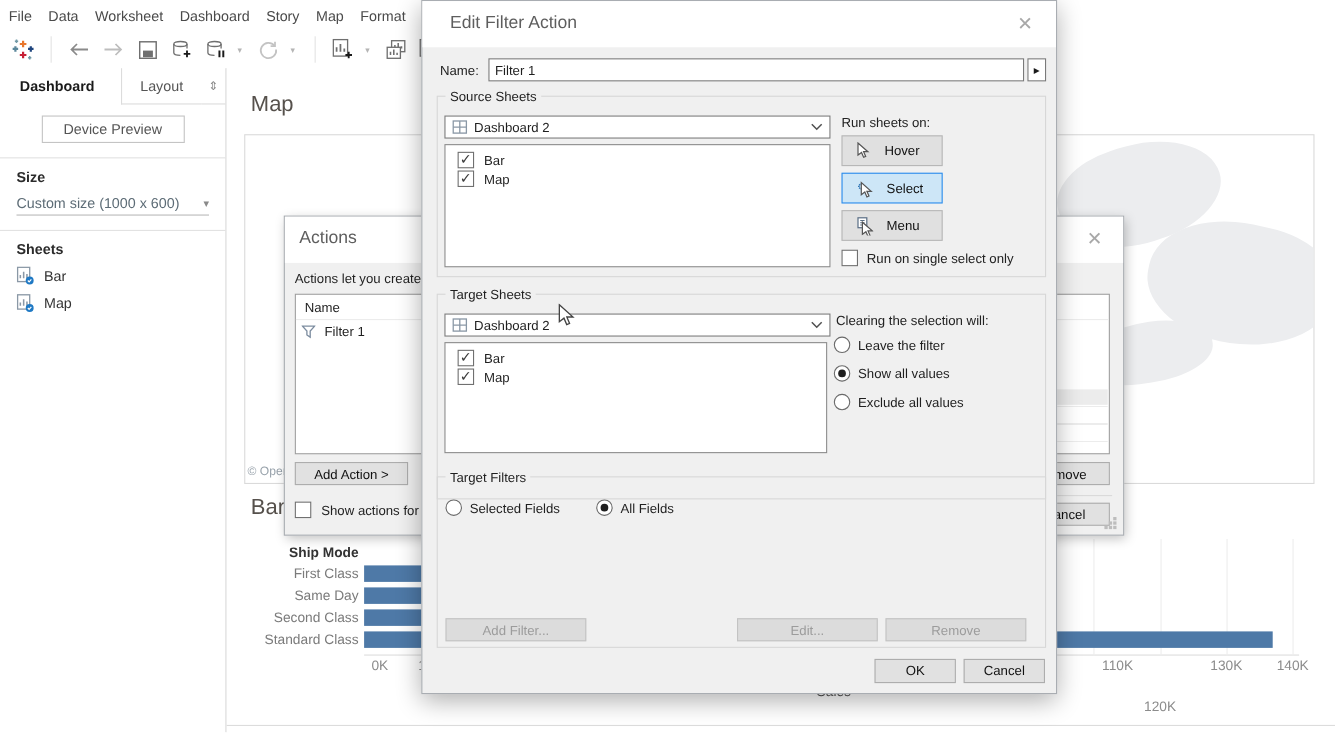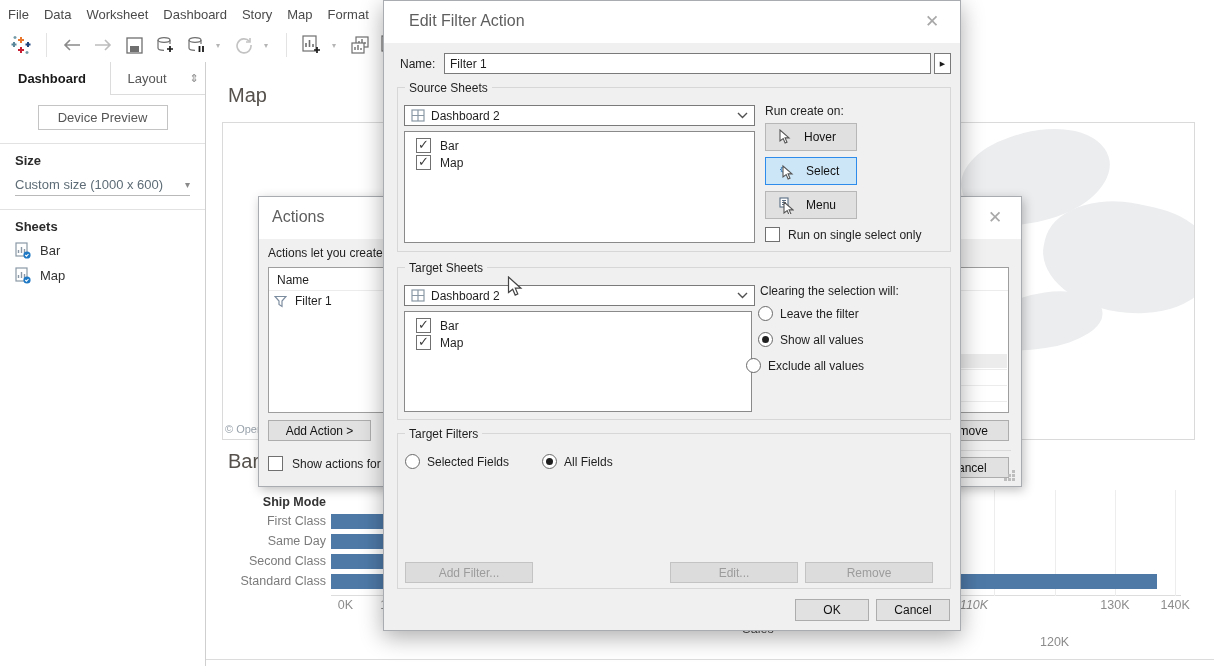--- a/index.html
+++ b/index.html
@@ -275,21 +275,21 @@
         <div class="tick-label" style="left: 464.8px;">60K</div>
         <div class="gridline" style="left: 547.1px;"></div>
         <div class="tick-label" style="left: 525.1px;">70K</div>
         <div class="gridline" style="left: 607.4px;"></div>
         <div class="tick-label" style="left: 585.4px;">80K</div>
         <div class="gridline" style="left: 667.7px;"></div>
         <div class="tick-label" style="left: 645.7px;">90K</div>
         <div class="gridline" style="left: 728px;"></div>
         <div class="tick-label" style="left: 706px;">100K</div>
         <div class="gridline" style="left: 788.3px;"></div>
-        <div class="tick-label" style="left: 746px; font-style: italic;">110K</div>
+        <div class="tick-label" style="left: 788px;">110K</div>
         <div class="gridline" style="left: 848.6px;"></div>
         <div class="tick-label" style="left: 826.6px; margin-top: 37px;">120K</div>
         <div class="gridline" style="left: 908.9px;"></div>
         <div class="tick-label" style="left: 886.9px;">130K</div>
         <div class="gridline" style="left: 969.2px;"></div>
         <div class="tick-label" style="left: 947.2px;">140K</div>
         <div class="hbar" style="top: 452px; width: 470px; background: rgb(78, 121, 167);"></div>
         <div class="hbar" style="top: 472px; width: 175px; background: rgb(78, 121, 167);"></div>
         <div class="hbar" style="top: 492px; width: 555px; background: rgb(78, 121, 167);"></div>
         <div class="hbar" style="top: 512px; width: 826px; background: rgb(78, 121, 167);"></div>
@@ -360,21 +360,21 @@
       <div class="listbox" style="left:6px; top:43px; width:351px; height:112px;">
         <div class="lb-row">
           <span class="cb checked"></span>
           <span class="lbl">Bar</span>
         </div>
         <div class="lb-row">
           <span class="cb checked"></span>
           <span class="lbl">Map</span>
         </div>
       </div>
-      <span style="position:absolute; left:367px; top:16px; font-size:12px;">Run create on:</span>
+      <span style="position:absolute; left:367px; top:16px; font-size:12px;">Run sheets on:</span>
       <div class="actbtn" style="top:35px;">
         <svg class="ptr-icon" width="13" height="16" viewBox="0 0 13 16">
             <path d="M1 1v11l3.2-2.4 1.9 4.4 1.9-.8-1.9-4.3H10Z" fill="#fff" stroke="#555" stroke-width="1.1"></path>
           </svg>
         <span>Hover</span>
       </div>
       <div class="actbtn active" style="top:69px;">
         <svg class="ptr-icon" width="15" height="17" viewBox="0 0 15 17">
             <path d="M4 3.5v1.5M4 8v1.5M1 6.5h1.5M6 6.5h1.5M2 4.5l1 1M6 8.5l-1-1M2 8.5l1-1M6 4.5l-1 1" stroke="#2d74b5" stroke-width="1.1"></path>
             <path d="M4 3v11l3.2-2.4 1.9 4.4 1.9-.8-1.9-4.3H13Z" fill="#fff" stroke="#555" stroke-width="1.1"></path>
@@ -388,21 +388,21 @@
             <path d="M5 5v11l3.2-2.4 1.9 4.4 1.9-.8-1.9-4.3H14Z" fill="#fff" stroke="#555" stroke-width="1.1"></path>
           </svg>
         <span>Menu</span>
       </div>
       <div style="position:absolute; left:367px; top:139px; display:flex; align-items:center; column-gap:8px;">
         <span class="cb"></span>
         <span style="font-size:12px; white-space:nowrap;">Run on single select only</span>
       </div>
     </div>
 
-    <div class="group" style="left:13px; top:266px; width:554px; height:153px;">
+    <div class="group" style="left:13px; top:266px; width:554px; height:187px;">
       <span class="group-lbl">Target Sheets</span>
       <div class="combo" style="left:6px; top:17px; width:351px;">
         <svg width="14" height="13" viewBox="0 0 14 13">
             <rect x="1" y="1" width="12" height="11" fill="none" stroke="#8a98a6" stroke-width="1.2"></rect>
             <path d="M7 1v11M1 6.5h12" stroke="#8a98a6" stroke-width="1.2"></path>
           </svg>
         <span class="val">Dashboard 2</span>
         <svg width="11" height="7" viewBox="0 0 11 7">
             <path d="M1 1l4.5 4.5L10 1" fill="none" stroke="#505050" stroke-width="1.4"></path>
           </svg>
@@ -419,21 +419,21 @@
       </div>
       <span style="position:absolute; left:362px; top:16px; font-size:12px;">Clearing the selection will:</span>
       <div class="radio-row" style="left:360px; top:38px;">
         <span class="radio"></span>
         <span class="lbl">Leave the filter</span>
       </div>
       <div class="radio-row" style="left:360px; top:64px;">
         <span class="radio sel"></span>
         <span class="lbl">Show all values</span>
       </div>
-      <div class="radio-row" style="left:348px; top:90px;">
+      <div class="radio-row" style="left:360px; top:90px;">
         <span class="radio"></span>
         <span class="lbl">Exclude all values</span>
       </div>
     </div>
 
     <div class="group" style="left:13px; top:432px; width:554px; height:156px;">
       <span class="group-lbl">Target Filters</span>
       <div class="radio-row" style="left:7px; top:20px;">
         <span class="radio"></span>
         <span class="lbl">Selected Fields</span>

